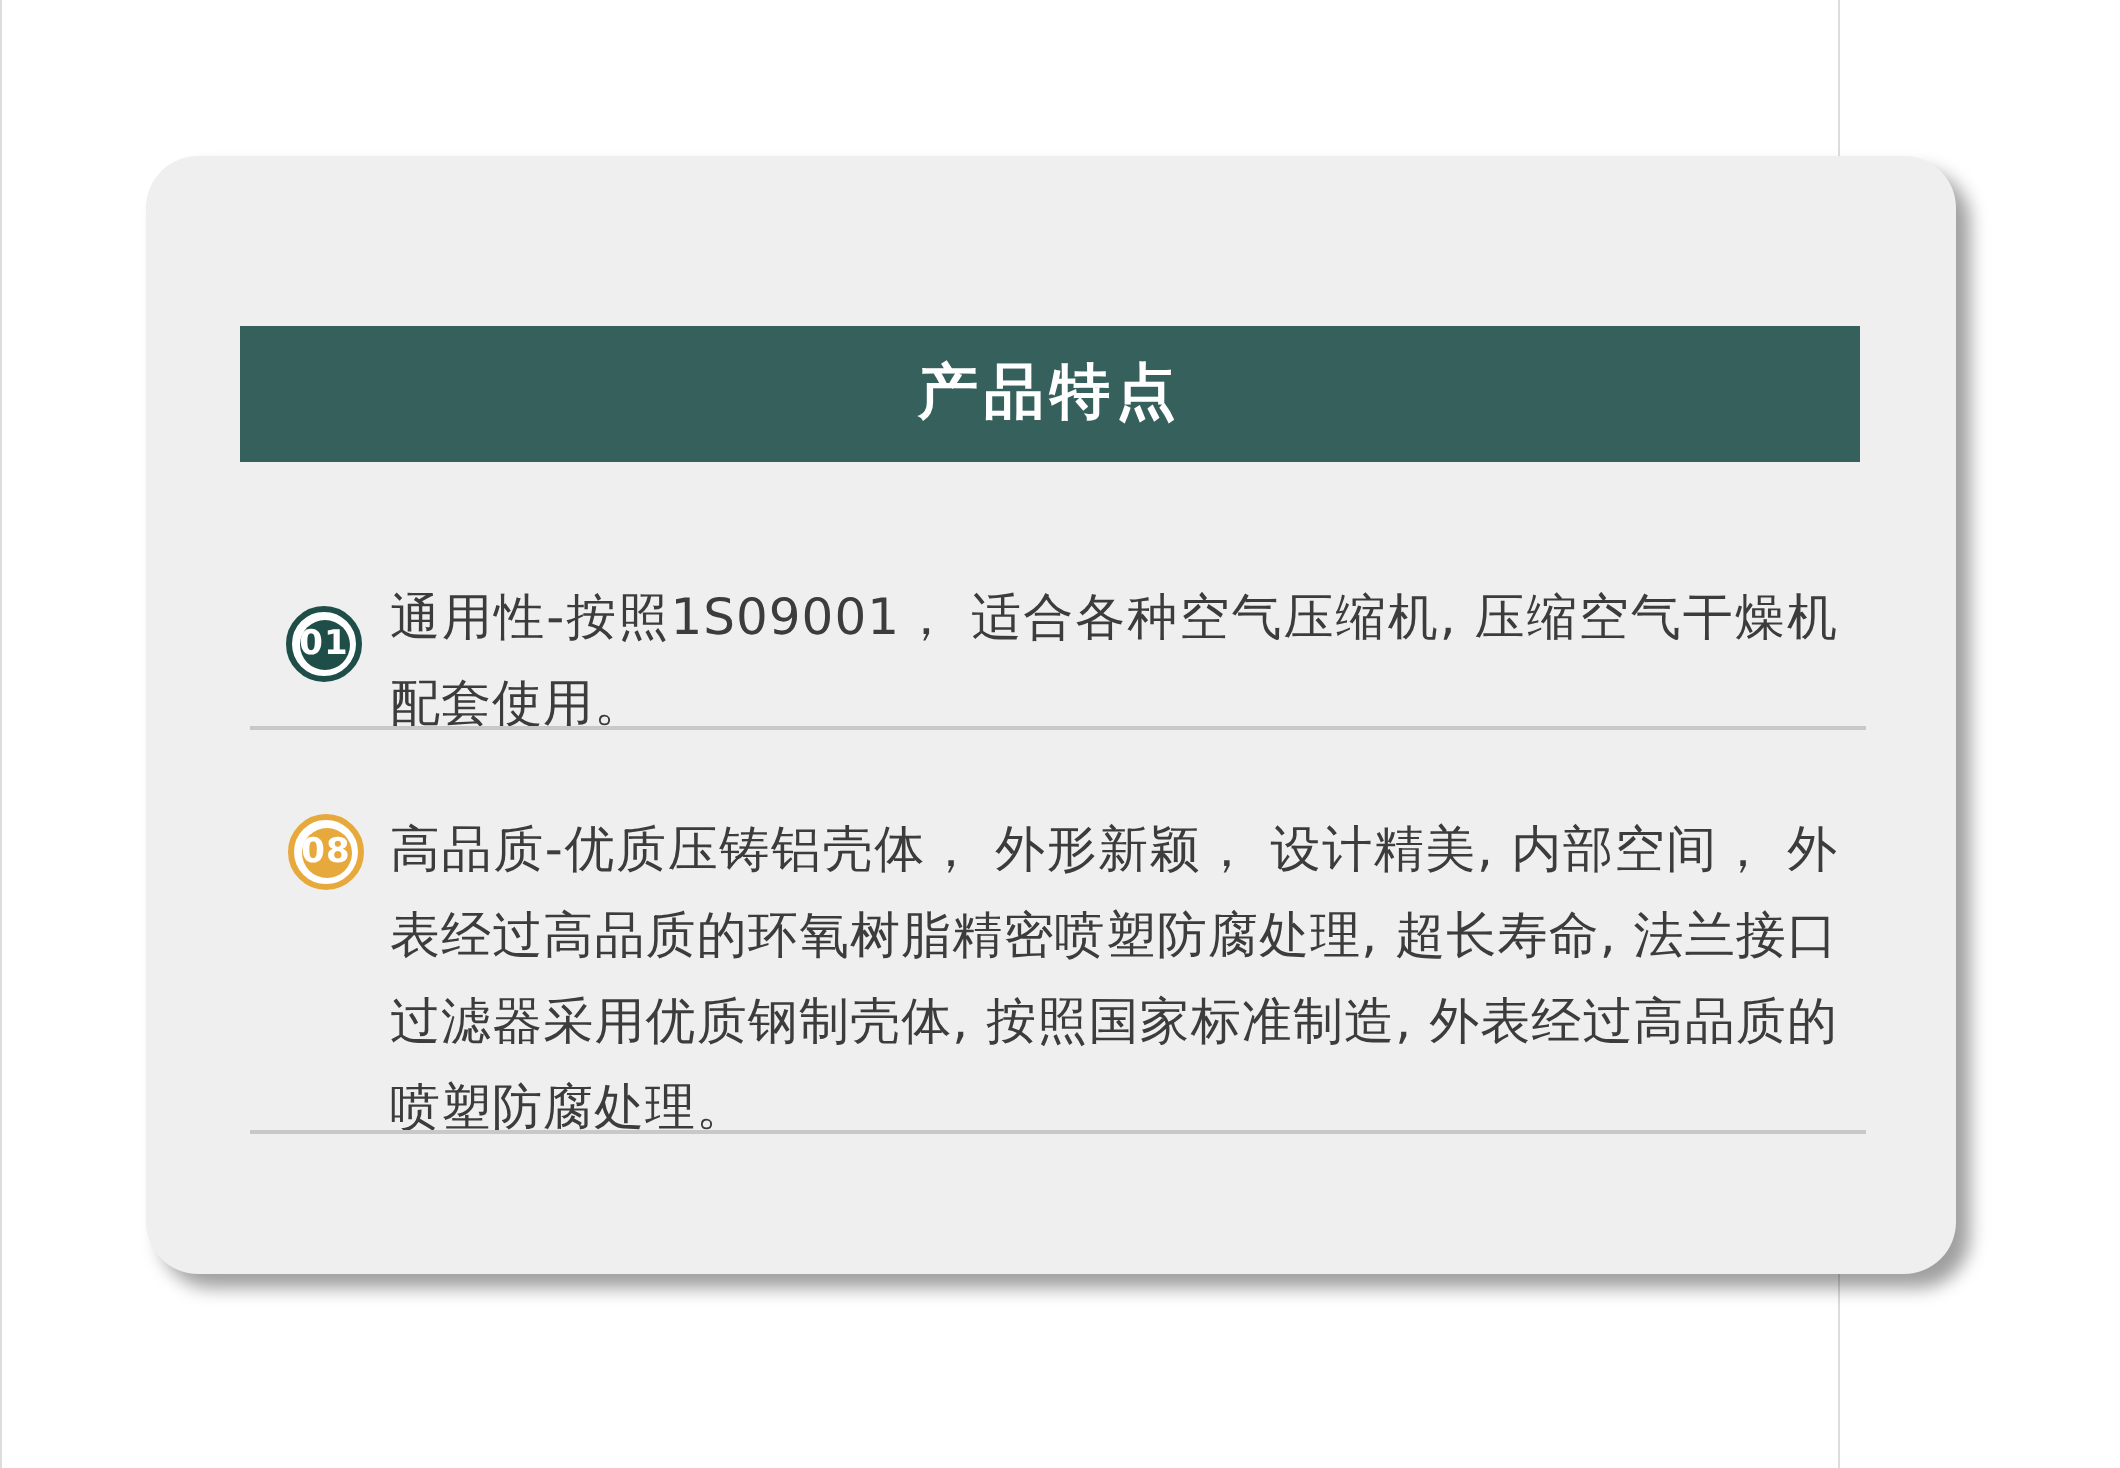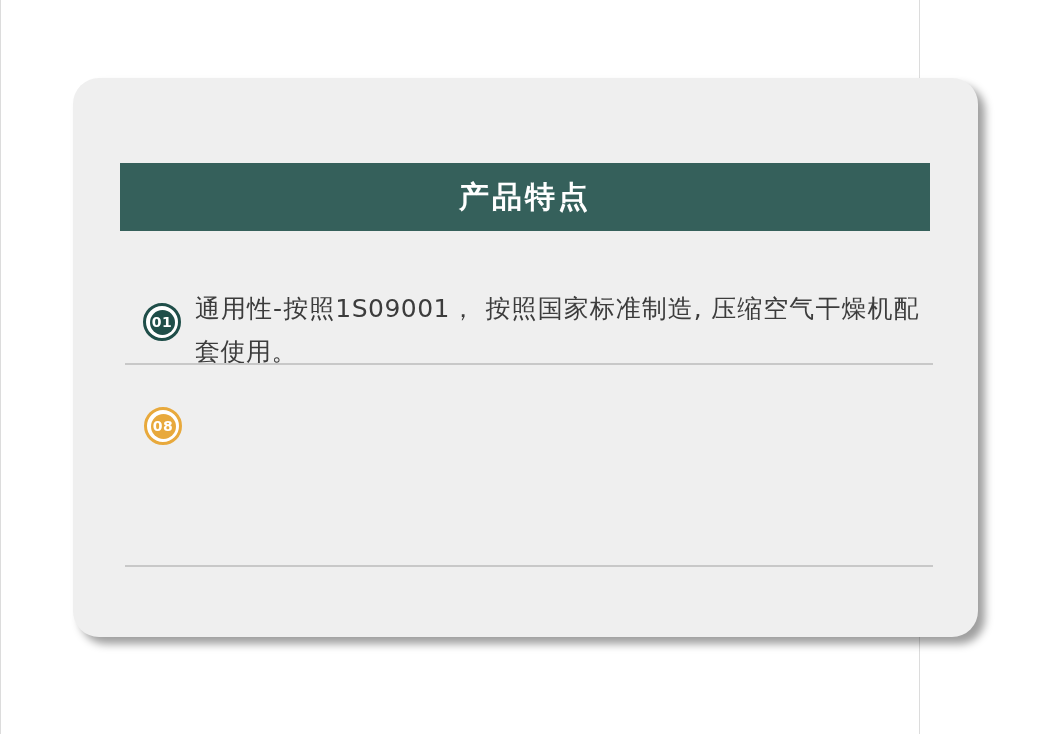--- a/index.html
+++ b/index.html
@@ -57,21 +57,21 @@
     background: #ffffff;
     display: flex;
     align-items: center;
     justify-content: center;
   }
   .badge-inner {
     width: 25px;
     height: 25px;
     border-radius: 50%;
     color: #ffffff;
-    font-size: 14px;
+    font-size: 17px;
     font-weight: bold;
     display: flex;
     align-items: center;
     justify-content: center;
     letter-spacing: 0.5px;
   }
   .badge-1 { left: 70px; top: 225px; }
   .badge-2 { left: 71px; top: 329px; }
   .feature-text {
     position: absolute;
@@ -101,24 +101,25 @@
 <div class="page" style="border-color: rgb(220, 220, 220);">
   <div class="card" style="background-color: rgb(239, 239, 239);">
 
     <div class="header-bar" style="background-color: rgb(53, 96, 91);">
       <h2 class="header-title">产品特点</h2>
     </div>
 
     <div class="badge badge-1" style="border-color: rgb(31, 78, 73);">
       <span class="badge-inner" style="background-color: rgb(31, 78, 73);">01</span>
     </div>
-    <p class="feature-text feature-text-1" style="color: rgb(60, 60, 60);">通用性-按照1S09001， 按照国家标准制造, 压缩空气干燥机配套使用。</p>
+    <p class="feature-text feature-text-1" style="color: rgb(60, 60, 60);">通用性-按照1S09001， 适合各种空气压缩机, 压缩空气干燥机配套使用。</p>
 
     <div class="divider divider-1" style="background-color: rgb(200, 200, 200);"></div>
 
     <div class="badge badge-2" style="border-color: rgb(232, 169, 60);">
       <span class="badge-inner" style="background-color: rgb(232, 169, 60);">08</span>
     </div>
+    <p class="feature-text feature-text-2" style="color: rgb(60, 60, 60);">高品质-优质压铸铝壳体， 外形新颖， 设计精美, 内部空间， 外表经过高品质的环氧树脂精密喷塑防腐处理, 超长寿命, 法兰接口过滤器采用优质钢制壳体, 按照国家标准制造, 外表经过高品质的喷塑防腐处理。</p>
 
     <div class="divider divider-2" style="background-color: rgb(200, 200, 200);"></div>
 
   </div>
 </div>
 
 </body></html>

